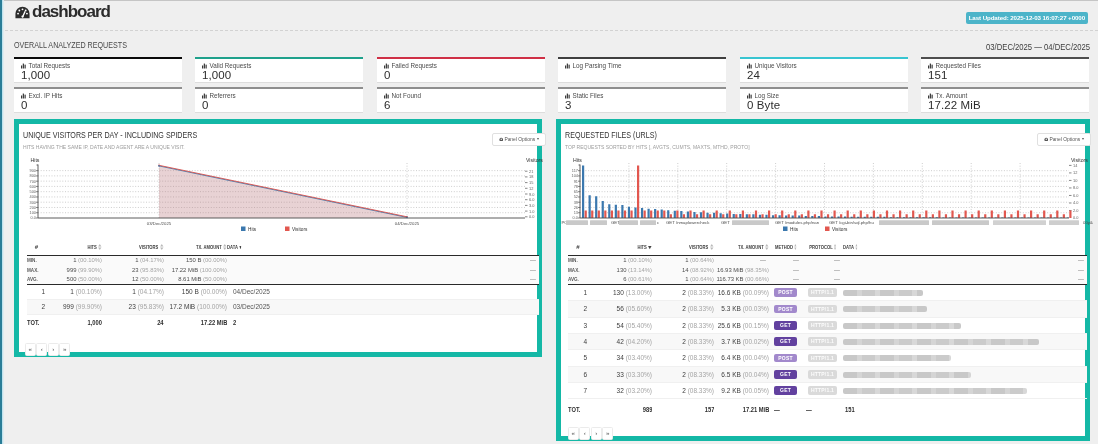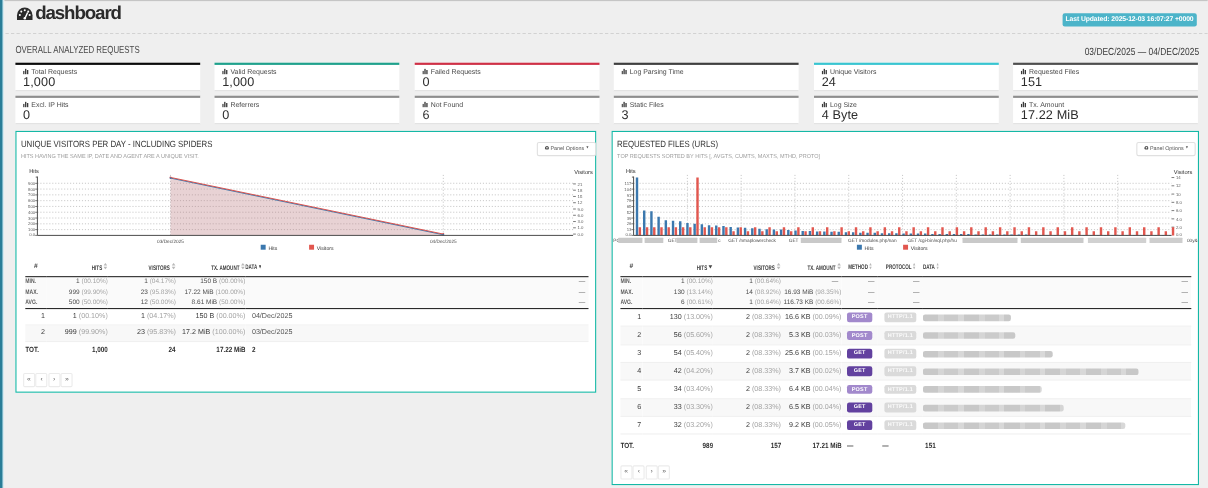--- a/index.html
+++ b/index.html
@@ -9,21 +9,21 @@
 #logo{position:absolute;left:15px;top:5px;font-size:17px;font-weight:bold;color:#2b2b2b;letter-spacing:-1px;line-height:14px}
 #logo svg{vertical-align:-2px;margin-right:2px}
 #lastupd{position:absolute;right:10px;top:11.5px;background:#4cb4c9;color:#fff;font-size:6.2px;font-weight:bold;padding:2.5px 3px;border-radius:2px;letter-spacing:-.1px}
 #hr1{position:absolute;left:0;top:30px;width:1098px;height:0;border-top:1px dashed #d2d2d2}
 #sechead{position:absolute;left:14px;top:39.5px;font-size:9.3px;color:#4a4a4a;transform:scaleX(.77);transform-origin:left center}
 #daterange{position:absolute;right:8px;top:41.5px;font-size:9.3px;color:#3c3c3c;transform:scaleX(.825);transform-origin:right center}
 .tile{position:absolute;width:168px;height:26px;background:#fff;border-top:2px solid #000;border-bottom:1px solid #ddd;padding:3px 0 0 7px}
 .tl{font-size:6.3px;color:#4a4a4a;line-height:7px}
 .ic{width:5.5px;height:5.5px;margin-right:2px;vertical-align:-0.5px;fill:#3a3a3a}
 .tv{font-size:11.5px;color:#2d2d2d;line-height:13px;letter-spacing:.1px}
-.panel{position:absolute;background:#fff;border:1px solid #14b8a6}
+.panel{position:absolute;background:#fff;border:5px solid #14b8a6}
 #lp{left:14px;top:119px;width:528px;height:238px}
 #rp{left:556px;top:119px;width:534px;height:322px}
 .pt{position:absolute;left:4px;top:7px;font-size:8.2px;color:#333;transform:scaleX(.87);transform-origin:left center;white-space:nowrap}
 .ps{position:absolute;left:4px;top:19.5px;font-size:5.3px;color:#9c9c9c;transform:scaleX(.95);transform-origin:left center;white-space:nowrap}
 .pobtn{position:absolute;top:9px;width:54px;height:13px;font-size:4.9px;color:#555;border:1px solid #e0e0e0;border-radius:2px;background:#fff;text-align:center;line-height:11px}
 .gear{width:4.5px;height:4.5px;vertical-align:-0.4px;margin-right:1px}
 .caret{display:inline-block;width:0;height:0;border-left:1.8px solid transparent;border-right:1.8px solid transparent;border-top:2.2px solid #555;vertical-align:1px;margin-left:2px}
 .chart{position:absolute;left:0;top:0}
 .gl{stroke:#c2c2c2;stroke-width:.8;stroke-dasharray:1 1.7}
 .al{font-size:3.9px;fill:#636363}
@@ -161,21 +161,21 @@
         <rect x="6.4" y="3" width="2.2" height="7"></rect>
       </svg>Static Files</div>
     <div class="tv">3</div>
   </div>
 <div class="tile" style="left:740px;top:87px;border-top-color:#8e8e8e">
     <div class="tl"><svg class="ic" viewBox="0 0 10 10">
         <rect x="0" y="4.5" width="2.2" height="5.5"></rect>
         <rect x="3.2" y="1" width="2.2" height="9"></rect>
         <rect x="6.4" y="3" width="2.2" height="7"></rect>
       </svg>Log Size</div>
-    <div class="tv">4 Byte</div>
+    <div class="tv">0 Byte</div>
   </div>
 <div class="tile" style="left:921px;top:87px;border-top-color:#8e8e8e">
     <div class="tl"><svg class="ic" viewBox="0 0 10 10">
         <rect x="0" y="4.5" width="2.2" height="5.5"></rect>
         <rect x="3.2" y="1" width="2.2" height="9"></rect>
         <rect x="6.4" y="3" width="2.2" height="7"></rect>
       </svg>Tx. Amount</div>
     <div class="tv">17.22 MiB</div>
   </div>
 

